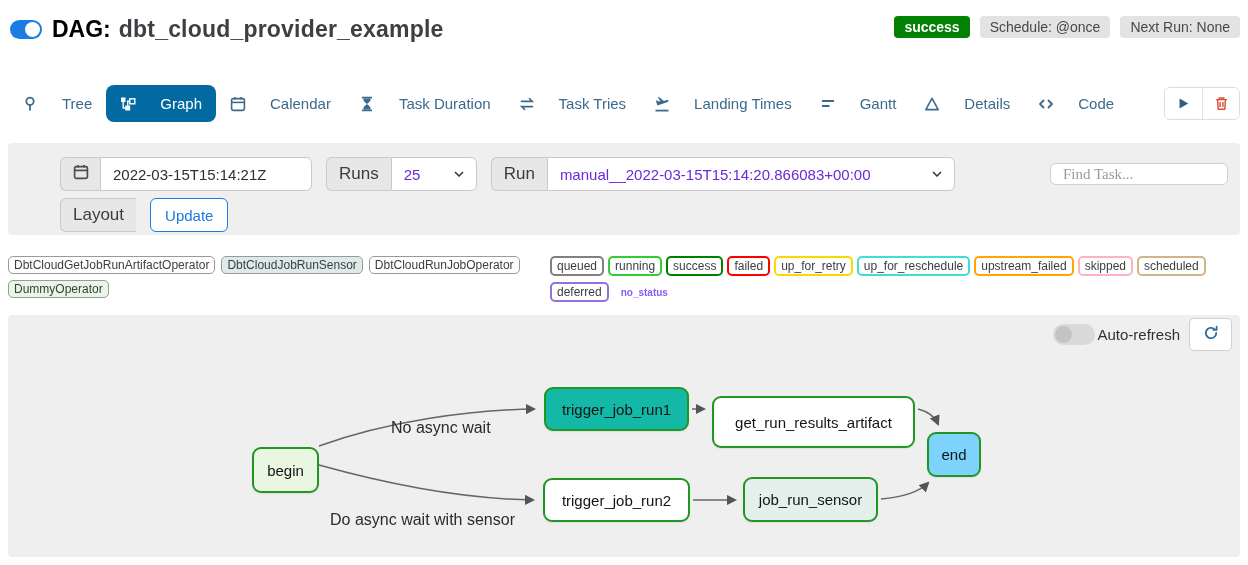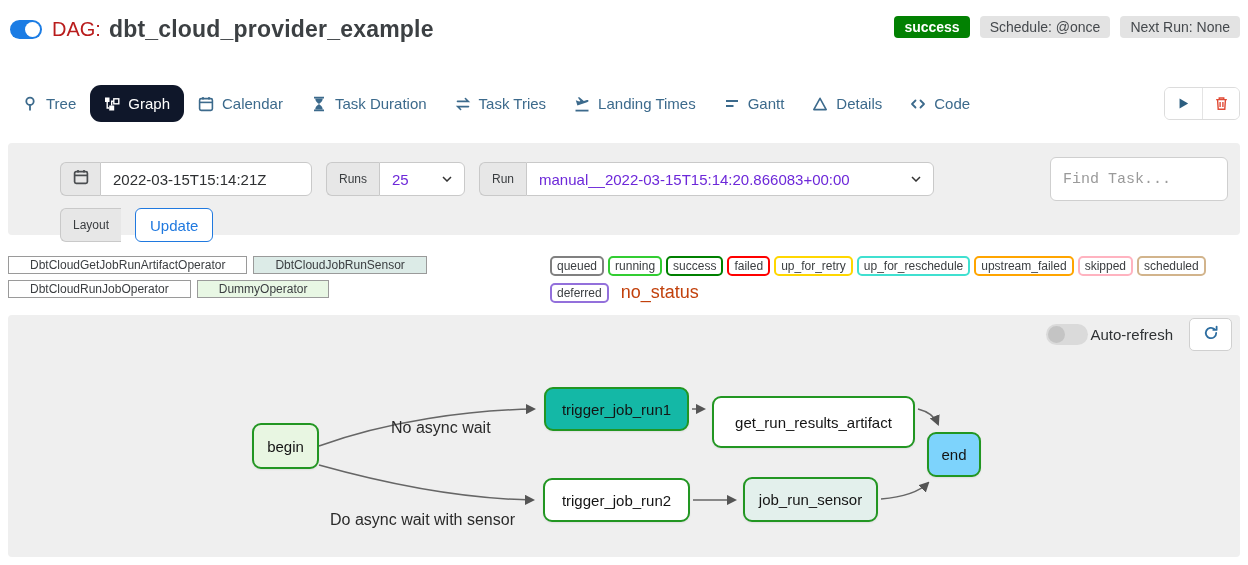--- a/index.html
+++ b/index.html
@@ -3,71 +3,71 @@
 <meta charset="utf-8">
 <style>
   * { box-sizing: border-box; margin: 0; padding: 0; }
   html, body { width: 1248px; height: 565px; background: #fff; overflow: hidden; }
   body { font-family: "Liberation Sans", "DejaVu Sans", sans-serif; color: #3f4248; position: relative; }
 
   
   .header { position: absolute; top: 16px; left: 10px; right: 8px; display: flex; align-items: center; }
   .switch { width: 32px; height: 19px; border-radius: 10px; background: #1b7ce4; position: relative; cursor: pointer; flex: 0 0 auto; }
   .switch .knob { position: absolute; top: 2px; right: 2px; width: 15px; height: 15px; border-radius: 50%; background: #fff; }
-  .dag-label { margin-left: 10px; font-size: 20px; font-weight: 400; color: #b91c1c; }
+  .dag-label { margin-left: 10px; font-size: 23px; font-weight: 700; color: #000000; }
   .dag-name { margin-left: 8px; font-size: 23px; font-weight: 700; color: #3c4043; letter-spacing: .2px; }
   .header-badges { margin-left: auto; display: flex; gap: 10px; align-self: flex-start; }
   .badge { font-size: 14px; padding: 3px 10px; border-radius: 4px; background: #e3e3e3; color: #45494d; white-space: nowrap; }
   .badge.success { background: #028102; color: #fff; font-weight: 600; }
 
   
   .tabs { position: absolute; top: 85px; left: 8px; right: 8px; display: flex; align-items: center; }
-  .tab { display: flex; align-items: center; gap: 8px; padding: 10px 14px; font-size: 15px; font-weight: 500; color: #3c6a8c; border-radius: 8px; cursor: pointer; white-space: nowrap; }
-  .tab.active { background: #0f172a; color: #fff; border-radius: 11px; }
+  .tab { display: flex; align-items: center; gap: 24px; padding: 10px 14px; font-size: 15px; font-weight: 500; color: #3c6a8c; border-radius: 8px; cursor: pointer; white-space: nowrap; }
+  .tab.active { background: #0369a1; color: #fff; }
   .tab svg { width: 16px; height: 16px; display: block; }
   .tab-actions { margin-left: auto; display: flex; border: 1px solid #dcdcdc; border-radius: 6px; background: #fff; overflow: hidden; }
   .tab-actions .abtn { width: 37px; height: 31px; display: flex; align-items: center; justify-content: center; cursor: pointer; background: #fff; }
   .tab-actions .abtn + .abtn { border-left: 1px solid #e4e4e4; }
   .abtn svg { width: 15px; height: 15px; display: block; }
 
   
   .filterbar { position: absolute; top: 143px; left: 8px; right: 8px; height: 92px; background: #efefef; border-radius: 4px; padding: 14px 12px 0 12px; }
   .frow { display: flex; align-items: center; padding-left: 40px; }
   .frow + .frow { margin-top: 7px; }
   .group { display: flex; align-items: stretch; height: 34px; }
   .group + .group, .group + .btn-update { margin-left: 14px; }
-  .glabel { display: flex; align-items: center; padding: 0 12px; background: #e7e7e7; border: 1px solid #c9c9c9; border-right: none; border-radius: 6px 0 0 6px; font-size: 12px; color: #3a3d40; }
+  .glabel { display: flex; align-items: center; padding: 0 12px; background: #e7e7e7; border: 1px solid #c9c9c9; border-right: none; border-radius: 6px 0 0 6px; font-size: 17px; color: #3a3d40; }
   .gicon { display: flex; align-items: center; justify-content: center; width: 40px; background: #e7e7e7; border: 1px solid #c9c9c9; border-right: none; border-radius: 6px 0 0 6px; cursor: pointer; }
   .gicon svg { width: 16px; height: 16px; }
   .ginput { border: 1px solid #c9c9c9; border-radius: 0 6px 6px 0; background: #fff; font-size: 15px; color: #2e3032; padding: 0 12px; outline: none; font-family: inherit; }
   .gselect { display: flex; align-items: center; border: 1px solid #c9c9c9; border-radius: 0 6px 6px 0; background: #fff; font-size: 15px; color: #6d28d9; padding: 0 12px; cursor: pointer; white-space: nowrap; }
   .gselect svg { width: 10px; height: 6px; margin-left: auto; }
-  .find-task { margin-left: auto; height: 44px; width: 178px; border: 1px solid #cfcfcf; border-radius: 6px; background: #fff; font-size: 15px; padding: 0 12px; outline: none; font-family: Liberation Mono, monospace; color: #2e3032; }
+  .find-task { margin-left: auto; height: 22px; width: 178px; border: 1px solid #cfcfcf; border-radius: 6px; background: #fff; font-size: 15px; padding: 0 12px; outline: none; font-family: Liberation Serif, serif; color: #2e3032; }
   .find-task::placeholder { color: #9a9a9a; }
   .btn-update { height: 34px; margin-left: 8px; padding: 0 14px; background: #fff; border: 1.5px solid #2079df; border-radius: 6px; color: #2079df; font-size: 15px; font-weight: 500; cursor: pointer; font-family: inherit; }
 
   
   .legend { position: absolute; top: 256px; left: 8px; right: 8px; display: flex; align-items: flex-start; }
   .legend-ops { width: 542px; display: flex; flex-wrap: wrap; gap: 6px; }
   .legend-states { flex: 1; display: flex; flex-wrap: wrap; gap: 6px 4px; align-items: center; }
-  .lbadge { font-size: 12px; color: #3b3e41; background: #fff; border: 1.5px solid #9a9a9a; border-radius: 0; padding: 1px 21px; white-space: nowrap; }
+  .lbadge { font-size: 12px; color: #3b3e41; background: #fff; border: 1.5px solid #9a9a9a; border-radius: 5px; padding: 1px 5px; white-space: nowrap; }
   .sbadge { font-size: 12px; color: #3b3e41; background: #fff; border: 2px solid #808080; border-radius: 5px; padding: 1px 5px; white-space: nowrap; }
-  .no-status { font-size: 18px; color: #c2410c; margin-left: 8px; }
+  .no-status { font-size: 10px; color: #8b5cf6; margin-left: 8px; font-weight: bold; }
 
   
   .graph-panel { position: absolute; top: 315px; left: 8px; right: 8px; bottom: 8px; background: #efefef; border-radius: 4px; }
-  .autorefresh { position: absolute; top: 9px; right: 67px; display: flex; align-items: center; gap: 2px; }
+  .autorefresh { position: absolute; top: 9px; right: 60px; display: flex; align-items: center; gap: 2px; }
   .switch-off { width: 42px; height: 21px; border-radius: 11px; background: #dadada; position: relative; cursor: pointer; }
   .switch-off .knob { position: absolute; top: 2px; left: 2px; width: 17px; height: 17px; border-radius: 50%; background: #c4c4c4; }
   .autorefresh .arlabel { font-size: 15px; color: #2f3234; }
   .refresh-btn { position: absolute; top: 3px; right: 8px; width: 43px; height: 33px; background: #fff; border: 1px solid #d0d0d0; border-radius: 5px; display: flex; align-items: center; justify-content: center; cursor: pointer; }
   .refresh-btn svg { width: 16px; height: 16px; }
   .edges-svg { position: absolute; inset: 0; width: 100%; height: 100%; }
   .node { position: absolute; border: 2.5px solid #229622; border-radius: 9px; background: #fff; display: flex; align-items: center; justify-content: center; font-size: 15px; color: #141414; cursor: pointer; box-shadow: 0 1px 2px rgba(0,0,0,.07); }
-  .n-begin  { left: 244px; top: 108px; width: 67px;  height: 46px; }
+  .n-begin  { left: 244px; top: 132px; width: 67px;  height: 46px; }
   .n-run1   { left: 536px; top: 72px;  width: 145px; height: 44px; }
   .n-artifact { left: 704px; top: 73px; width: 203px; height: 52px; margin-top: 8px; }
   .n-run2   { left: 535px; top: 163px; width: 147px; height: 44px; }
   .n-sensor { left: 735px; top: 162px; width: 135px; height: 45px; }
   .n-end    { left: 919px; top: 117px; width: 54px;  height: 45px; }
   .edge-label { position: absolute; font-size: 16px; color: #2b2b2b; white-space: nowrap; }
   .el-top { left: 383px; top: 104px; }
   .el-bottom { left: 322px; top: 196px; }
 </style>
 </head>

